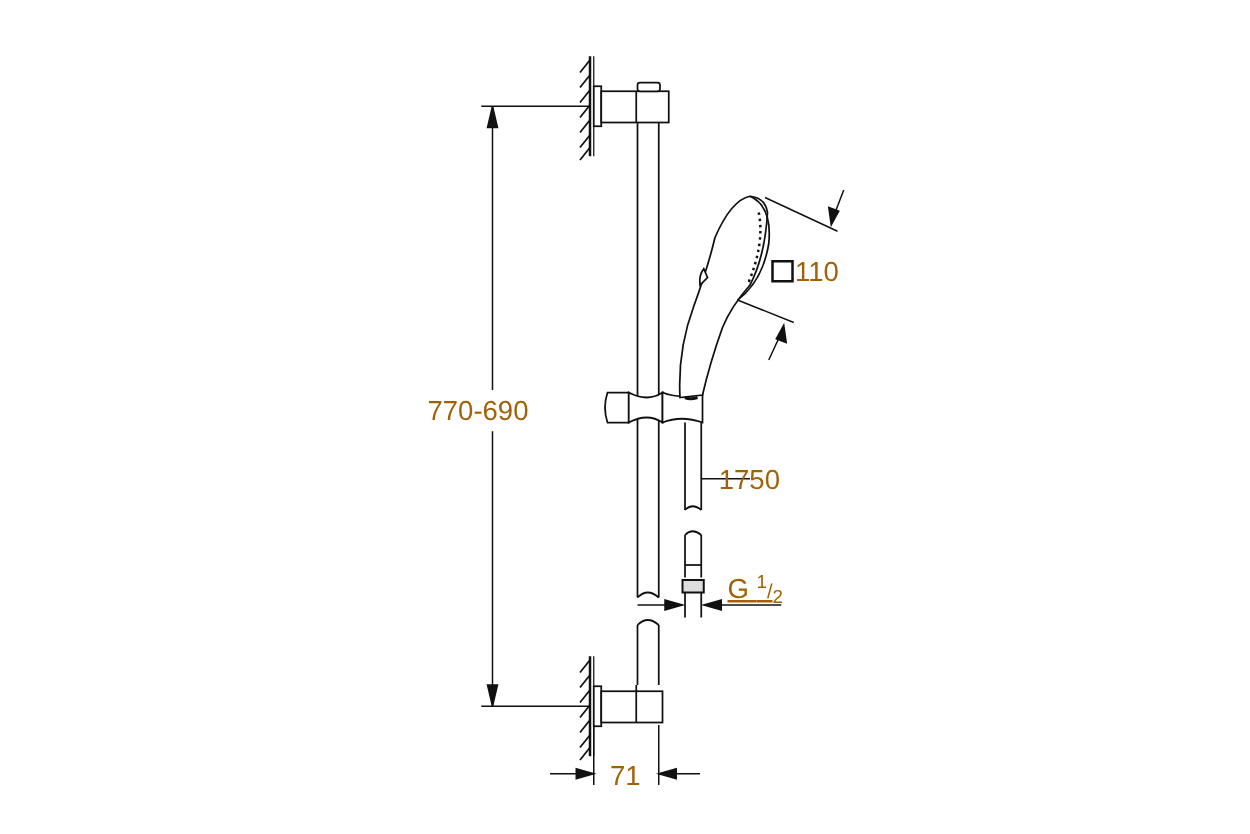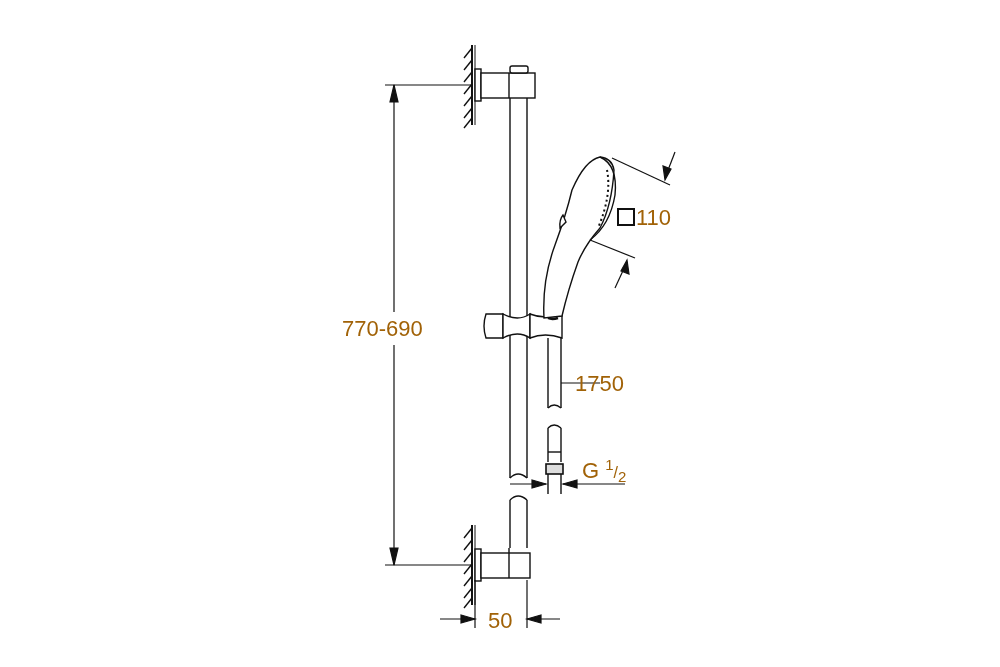--- a/index.html
+++ b/index.html
@@ -130,18 +130,18 @@
 </svg>
 
 <div class="dim-label" style="left:342px; top:318px;">770-690</div>
 
 <div class="dim-label" style="left:617px; top:207px;">
   <span class="square-sym"></span><span>110</span>
 </div>
 
 <div class="dim-label" style="left:575px; top:373px;">1750</div>
 
-<div class="dim-label" style="left:582px; top:460px;">
+<div class="dim-label" style="left:582px; top:460px;text-decoration:underline;">
   <span>G</span>
   <span class="sup">1</span><span style="font-size:16px;">/</span><span class="sub">2</span>
 </div>
 
-<div class="dim-label" style="left:488px; top:610px;">50</div>
+<div class="dim-label" style="left:488px; top:610px;">71</div>
 
 </body></html>

